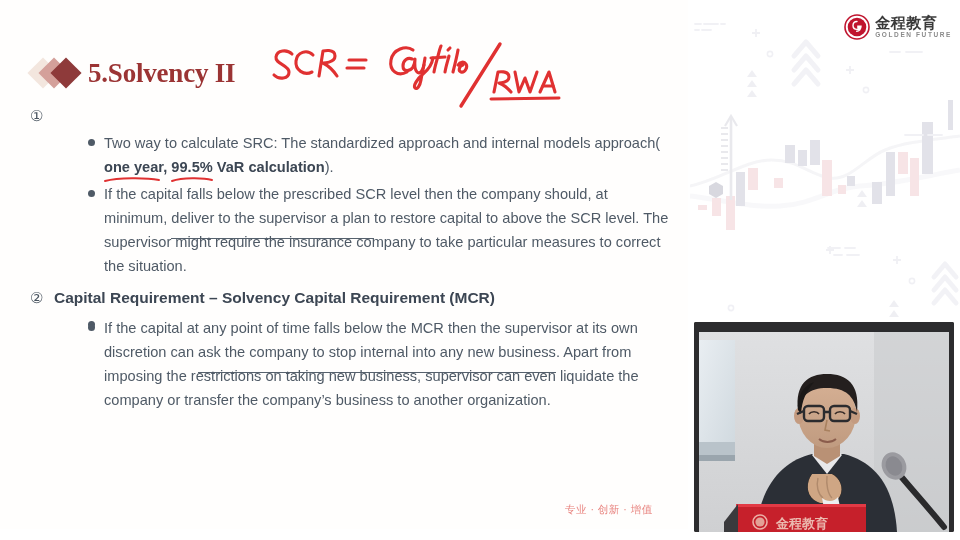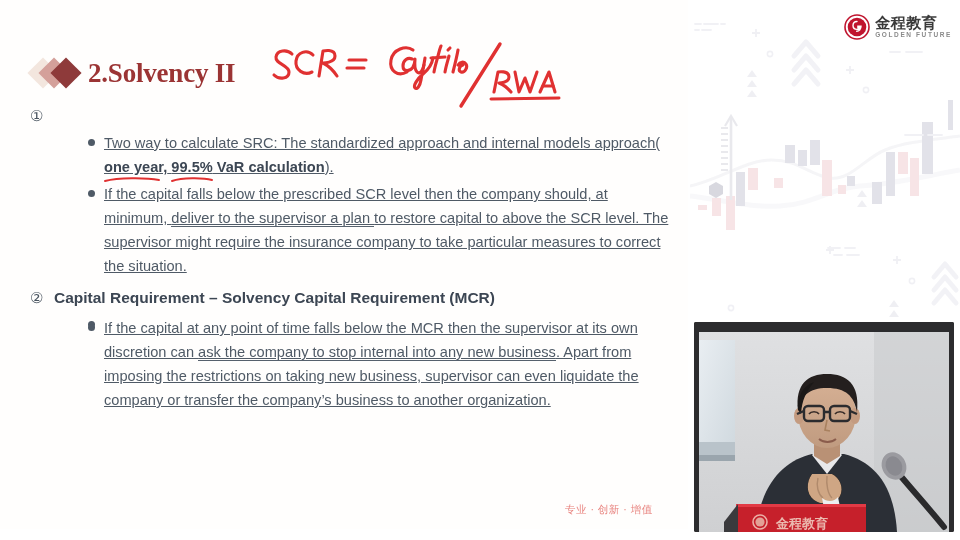--- a/index.html
+++ b/index.html
@@ -113,37 +113,36 @@
   .bullets { margin: 0; padding: 0; list-style: none; }
   .bullet {
     position: relative;
     display: flex;
     align-items: flex-start;
     font-size: 14.6px;
     line-height: 24px;
     color: #4f5a66;
     margin: 0 0 3px 0;
     padding-left: 58px;
-    text-decoration: underline;
   }
   .bullet .dot {
     position: absolute;
     left: 58px;
     top: 8px;
     width: 7px;
     height: 7px;
     border-radius: 50%;
     background: #4f5a66;
   }
   .bullet .btext {
     padding-left: 16px;
     display: block;
   }
   .b { font-weight: bold; color: #3c4653; }
-  .u-dark { border-bottom: 1.4px solid #56616d; padding-bottom: 0px; }
+  .u-dark { border-bottom: 1.4px solid #56616d; padding-bottom: 12px; }
 
   
   .redline {
     position: absolute;
     height: 7px;
     pointer-events: none;
   }
   .redline svg { display: block; width: 100%; height: 100%; overflow: visible; }
 
   
@@ -229,21 +228,21 @@
 
   <div id="slide">
     <div id="slide-surface"></div>
 
     <div class="title-row">
       <div class="diamonds">
         <div class="dia d1"></div>
         <div class="dia d2"></div>
         <div class="dia d3"></div>
       </div>
-      <div class="title-text">2.Solvency II</div>
+      <div class="title-text">5.Solvency II</div>
     </div>
 
     <div id="handwriting">
       <svg viewBox="0 0 300 80" xmlns="http://www.w3.org/2000/svg">
         <g fill="none" stroke="#e03131" stroke-width="3.1" stroke-linecap="round" stroke-linejoin="round">
 
           <path d="M27,20 C22,15 12,16 11,23 C10,30 24,31 24,38 C24,45 14,46 9,41"></path>
 
           <path d="M48,21 C42,15 32,18 31,27 C30,36 39,42 47,38"></path>
 

